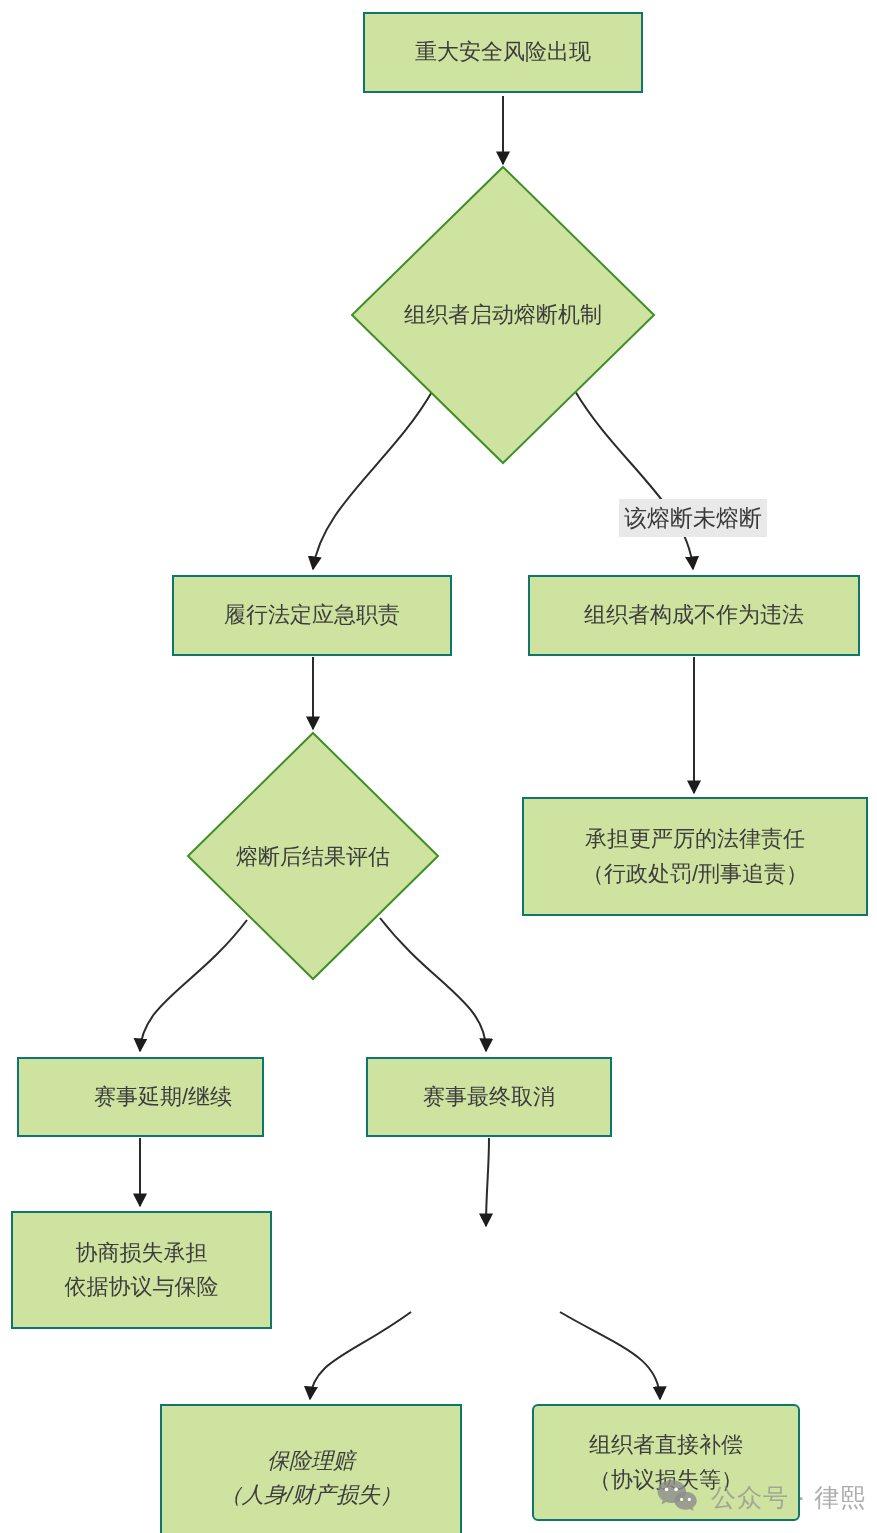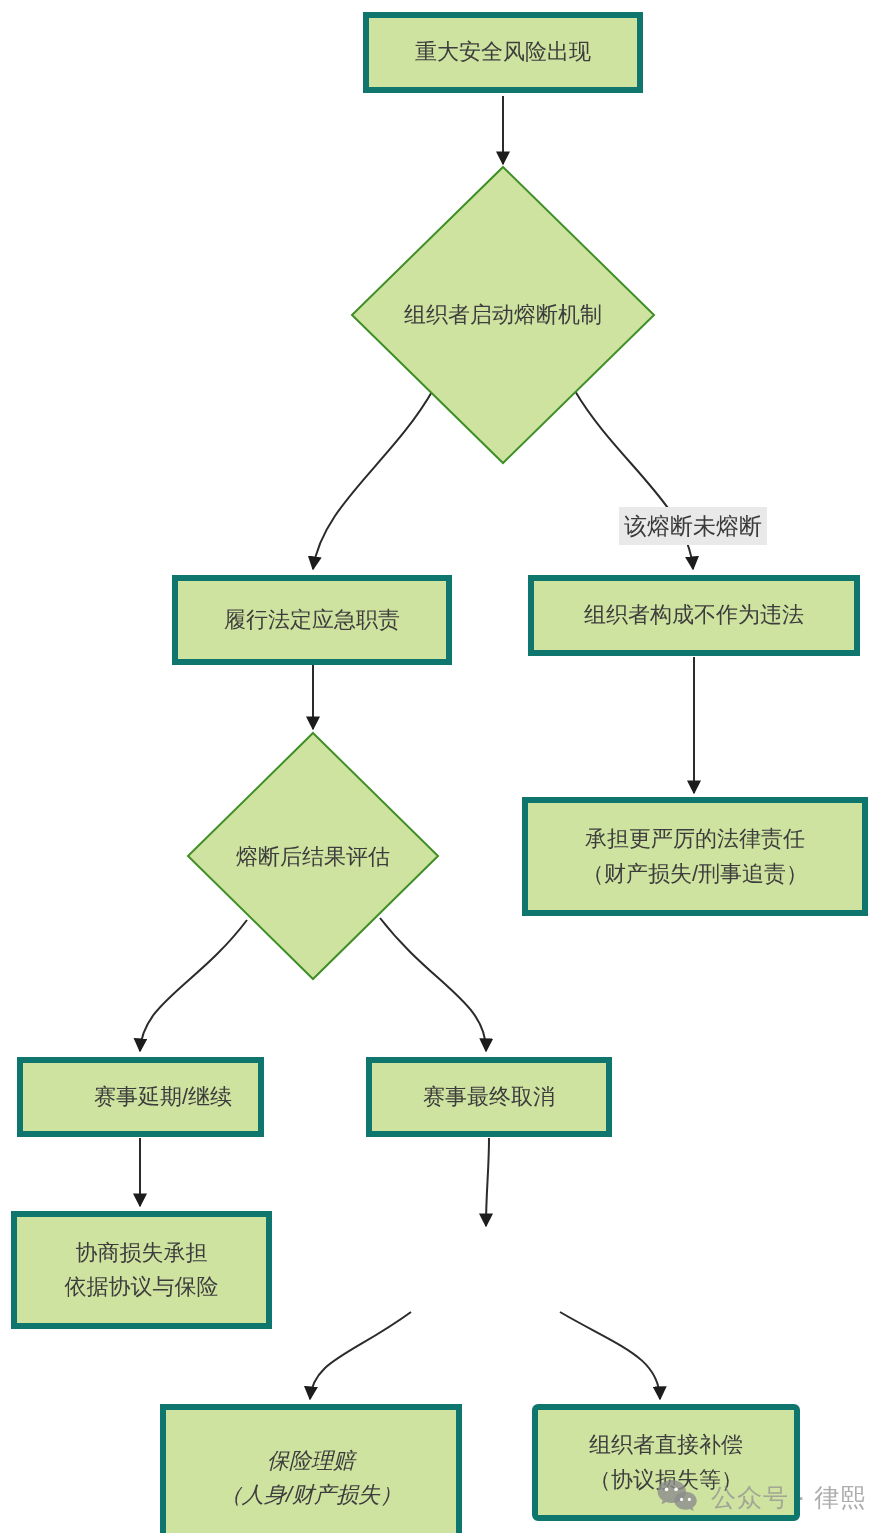--- a/index.html
+++ b/index.html
@@ -8,21 +8,21 @@
     width:877px;height:1533px;
     background:#ffffff;
     font-family:"Liberation Sans","DejaVu Sans",sans-serif;
     overflow:hidden;
   }
   #edges{position:absolute;left:0;top:0;z-index:1;}
   .node{
     position:absolute;
     box-sizing:border-box;
     background:#cfe3a0;
-    border:6px solid #0f766e;
+    border:2px solid #0f766e;
     color:#3d3d3d;
     display:flex;align-items:center;justify-content:center;
     text-align:center;
     font-size:22px;
     line-height:1.55;
     z-index:2;
   }
   .node span{white-space:pre-line;}
   .diamond-label{
     position:absolute;
@@ -79,33 +79,33 @@
     <polygon points="503,167 654,315 503,463 352,315" fill="#cfe3a0" stroke="#3f8f27" stroke-width="2"></polygon>
     <polygon points="313,733 438,856 313,979 188,856" fill="#cfe3a0" stroke="#3f8f27" stroke-width="2"></polygon>
   </svg>
 
   <div class="node" style="left:363px;top:12px;width:280px;height:81px;">
     <span>重大安全风险出现</span>
   </div>
 
   <div class="diamond-label" style="left:353px;top:300px;width:300px;">组织者启动熔断机制</div>
 
-  <div class="node" style="left:172px;top:575px;width:280px;height:90px;">
+  <div class="node" style="left:172px;top:575px;width:280px;height:81px;">
     <span>履行法定应急职责</span>
   </div>
 
   <div class="node" style="left:528px;top:575px;width:332px;height:81px;">
     <span>组织者构成不作为违法</span>
   </div>
 
-  <div class="edge-label" style="left:619px;top:499px;width:148px;height:38px;margin-top:8px;">该熔断未熔断</div>
+  <div class="edge-label" style="left:619px;top:499px;width:148px;height:38px;">该熔断未熔断</div>
 
   <div class="node" style="left:522px;top:797px;width:346px;height:119px;">
     <span>承担更严厉的法律责任
-（财产损失/刑事追责）</span>
+（行政处罚/刑事追责）</span>
   </div>
 
   <div class="diamond-label" style="left:193px;top:842px;width:240px;">熔断后结果评估</div>
 
   <div class="node" style="left:17px;top:1057px;width:247px;height:80px;padding-left:45px;">
     <span>赛事延期/继续</span>
   </div>
 
   <div class="node" style="left:11px;top:1211px;width:261px;height:118px;">
     <span>协商损失承担

